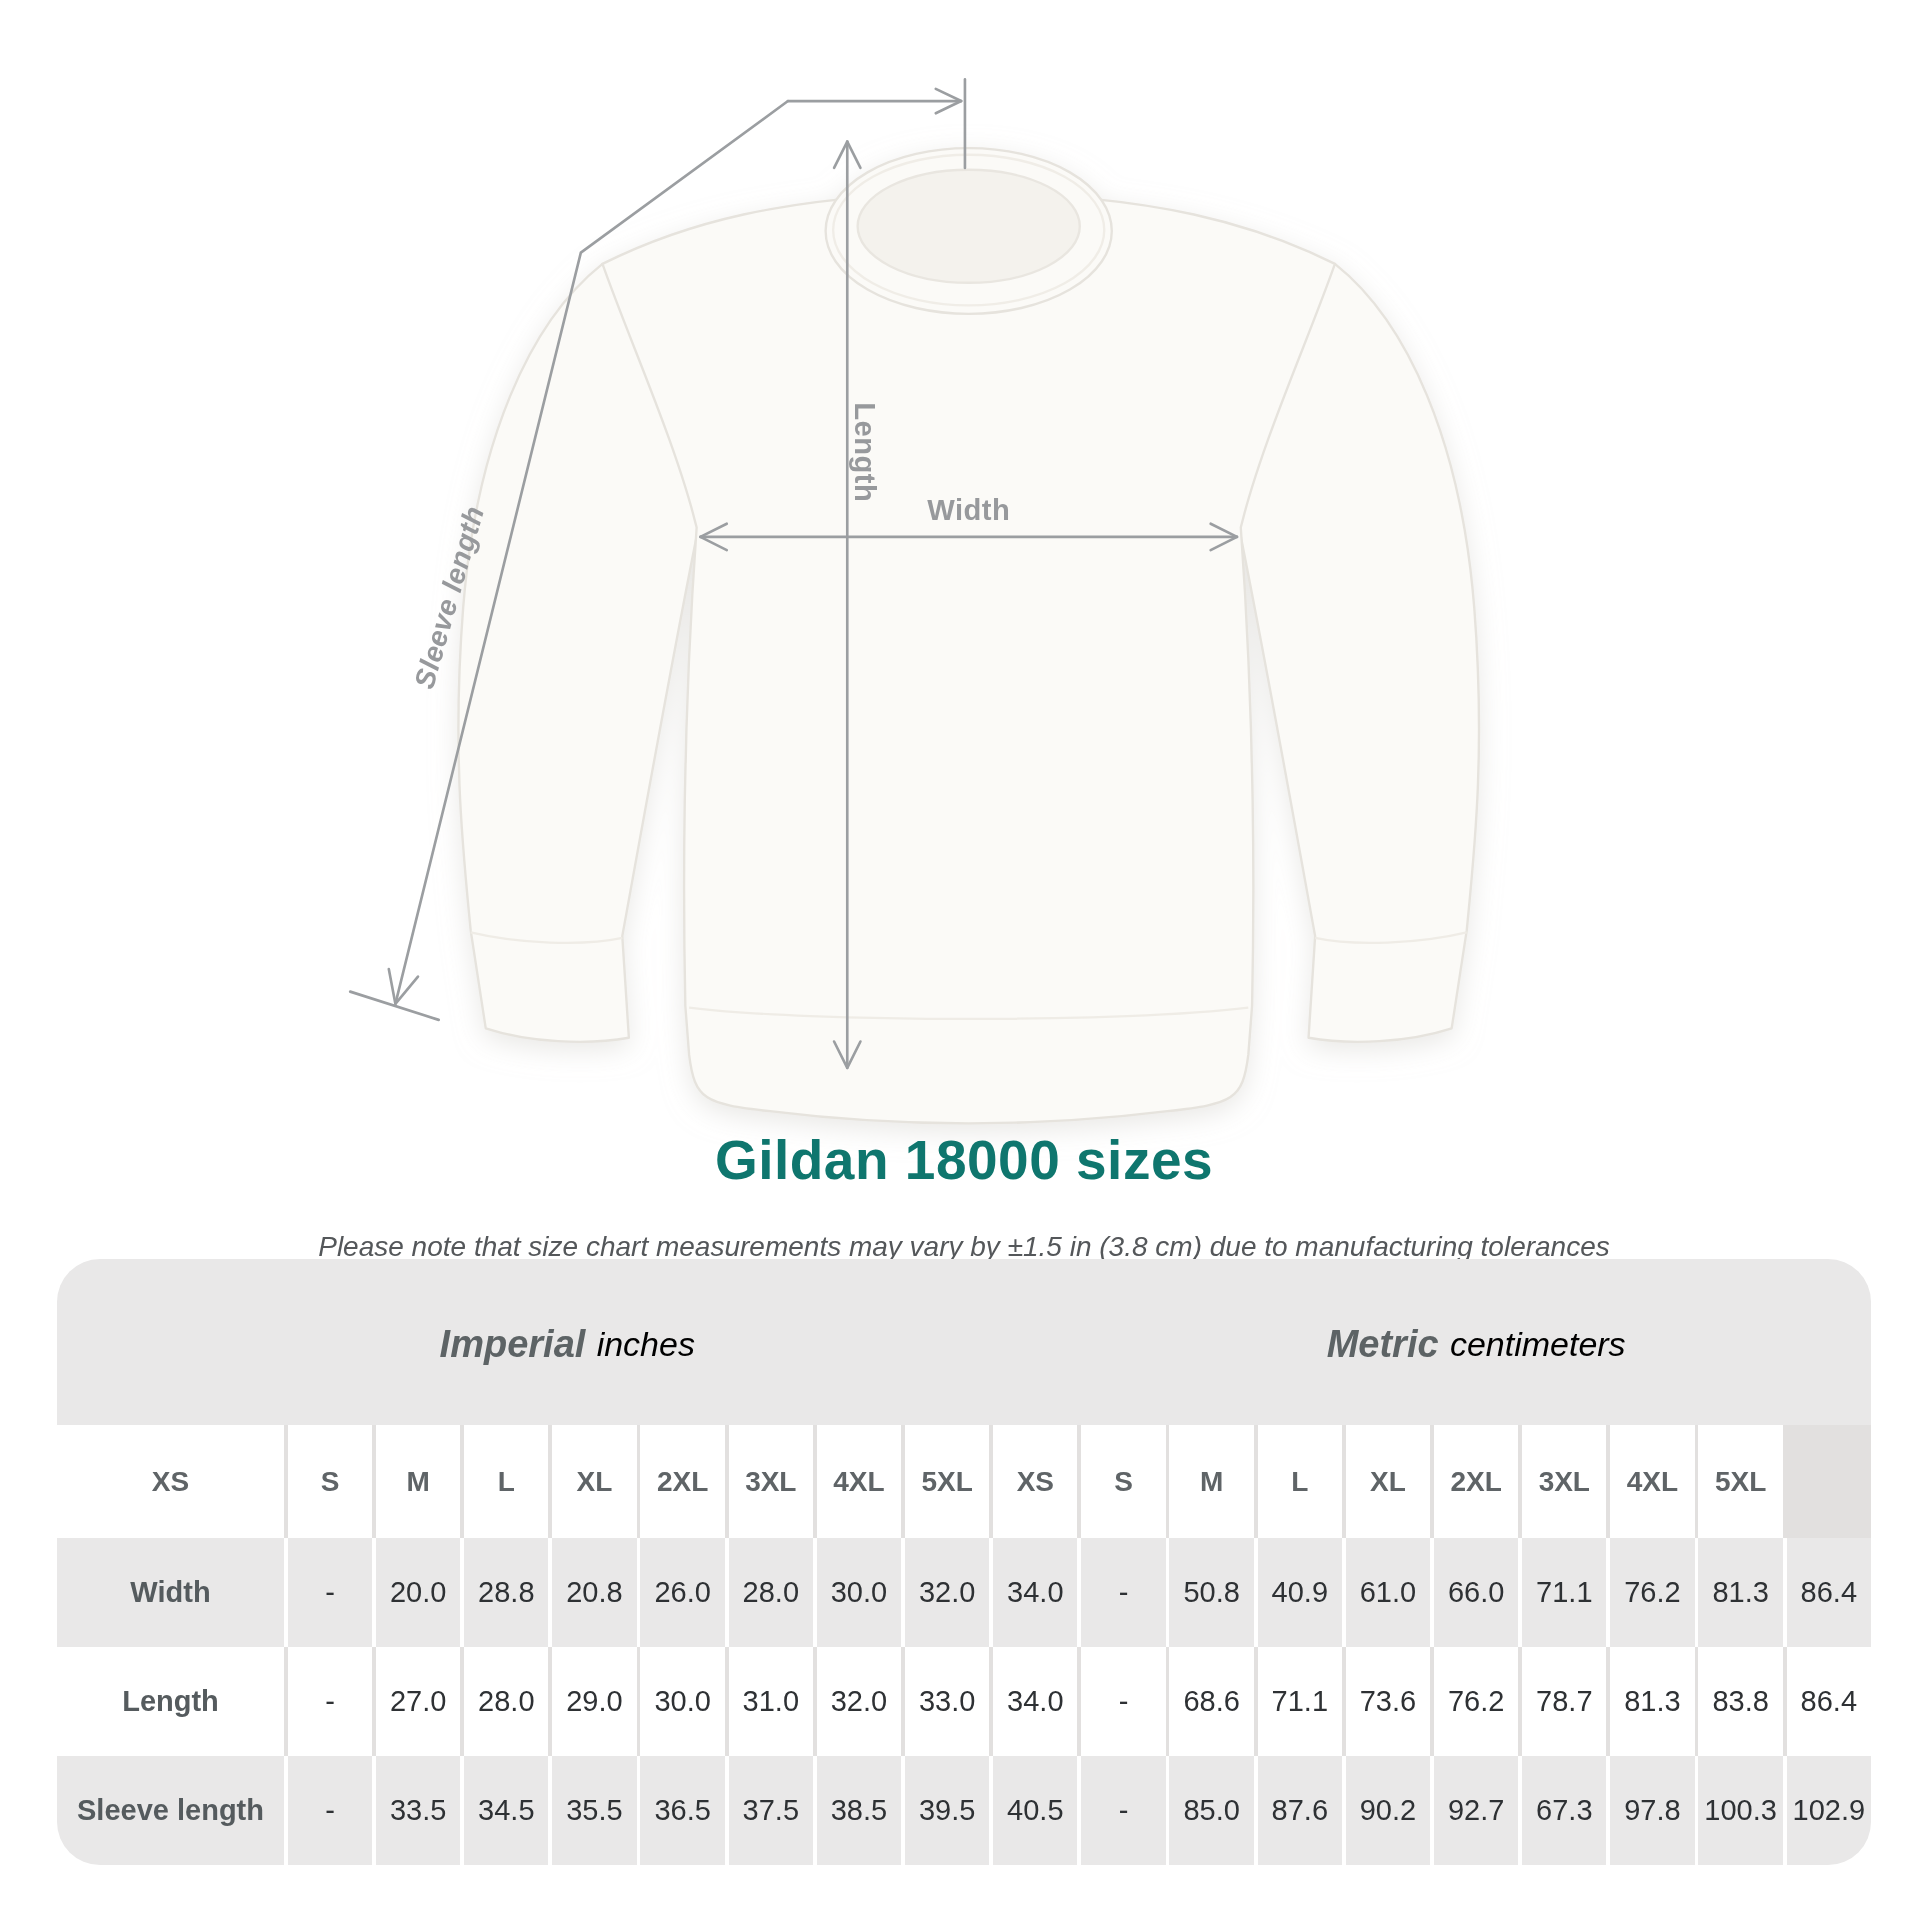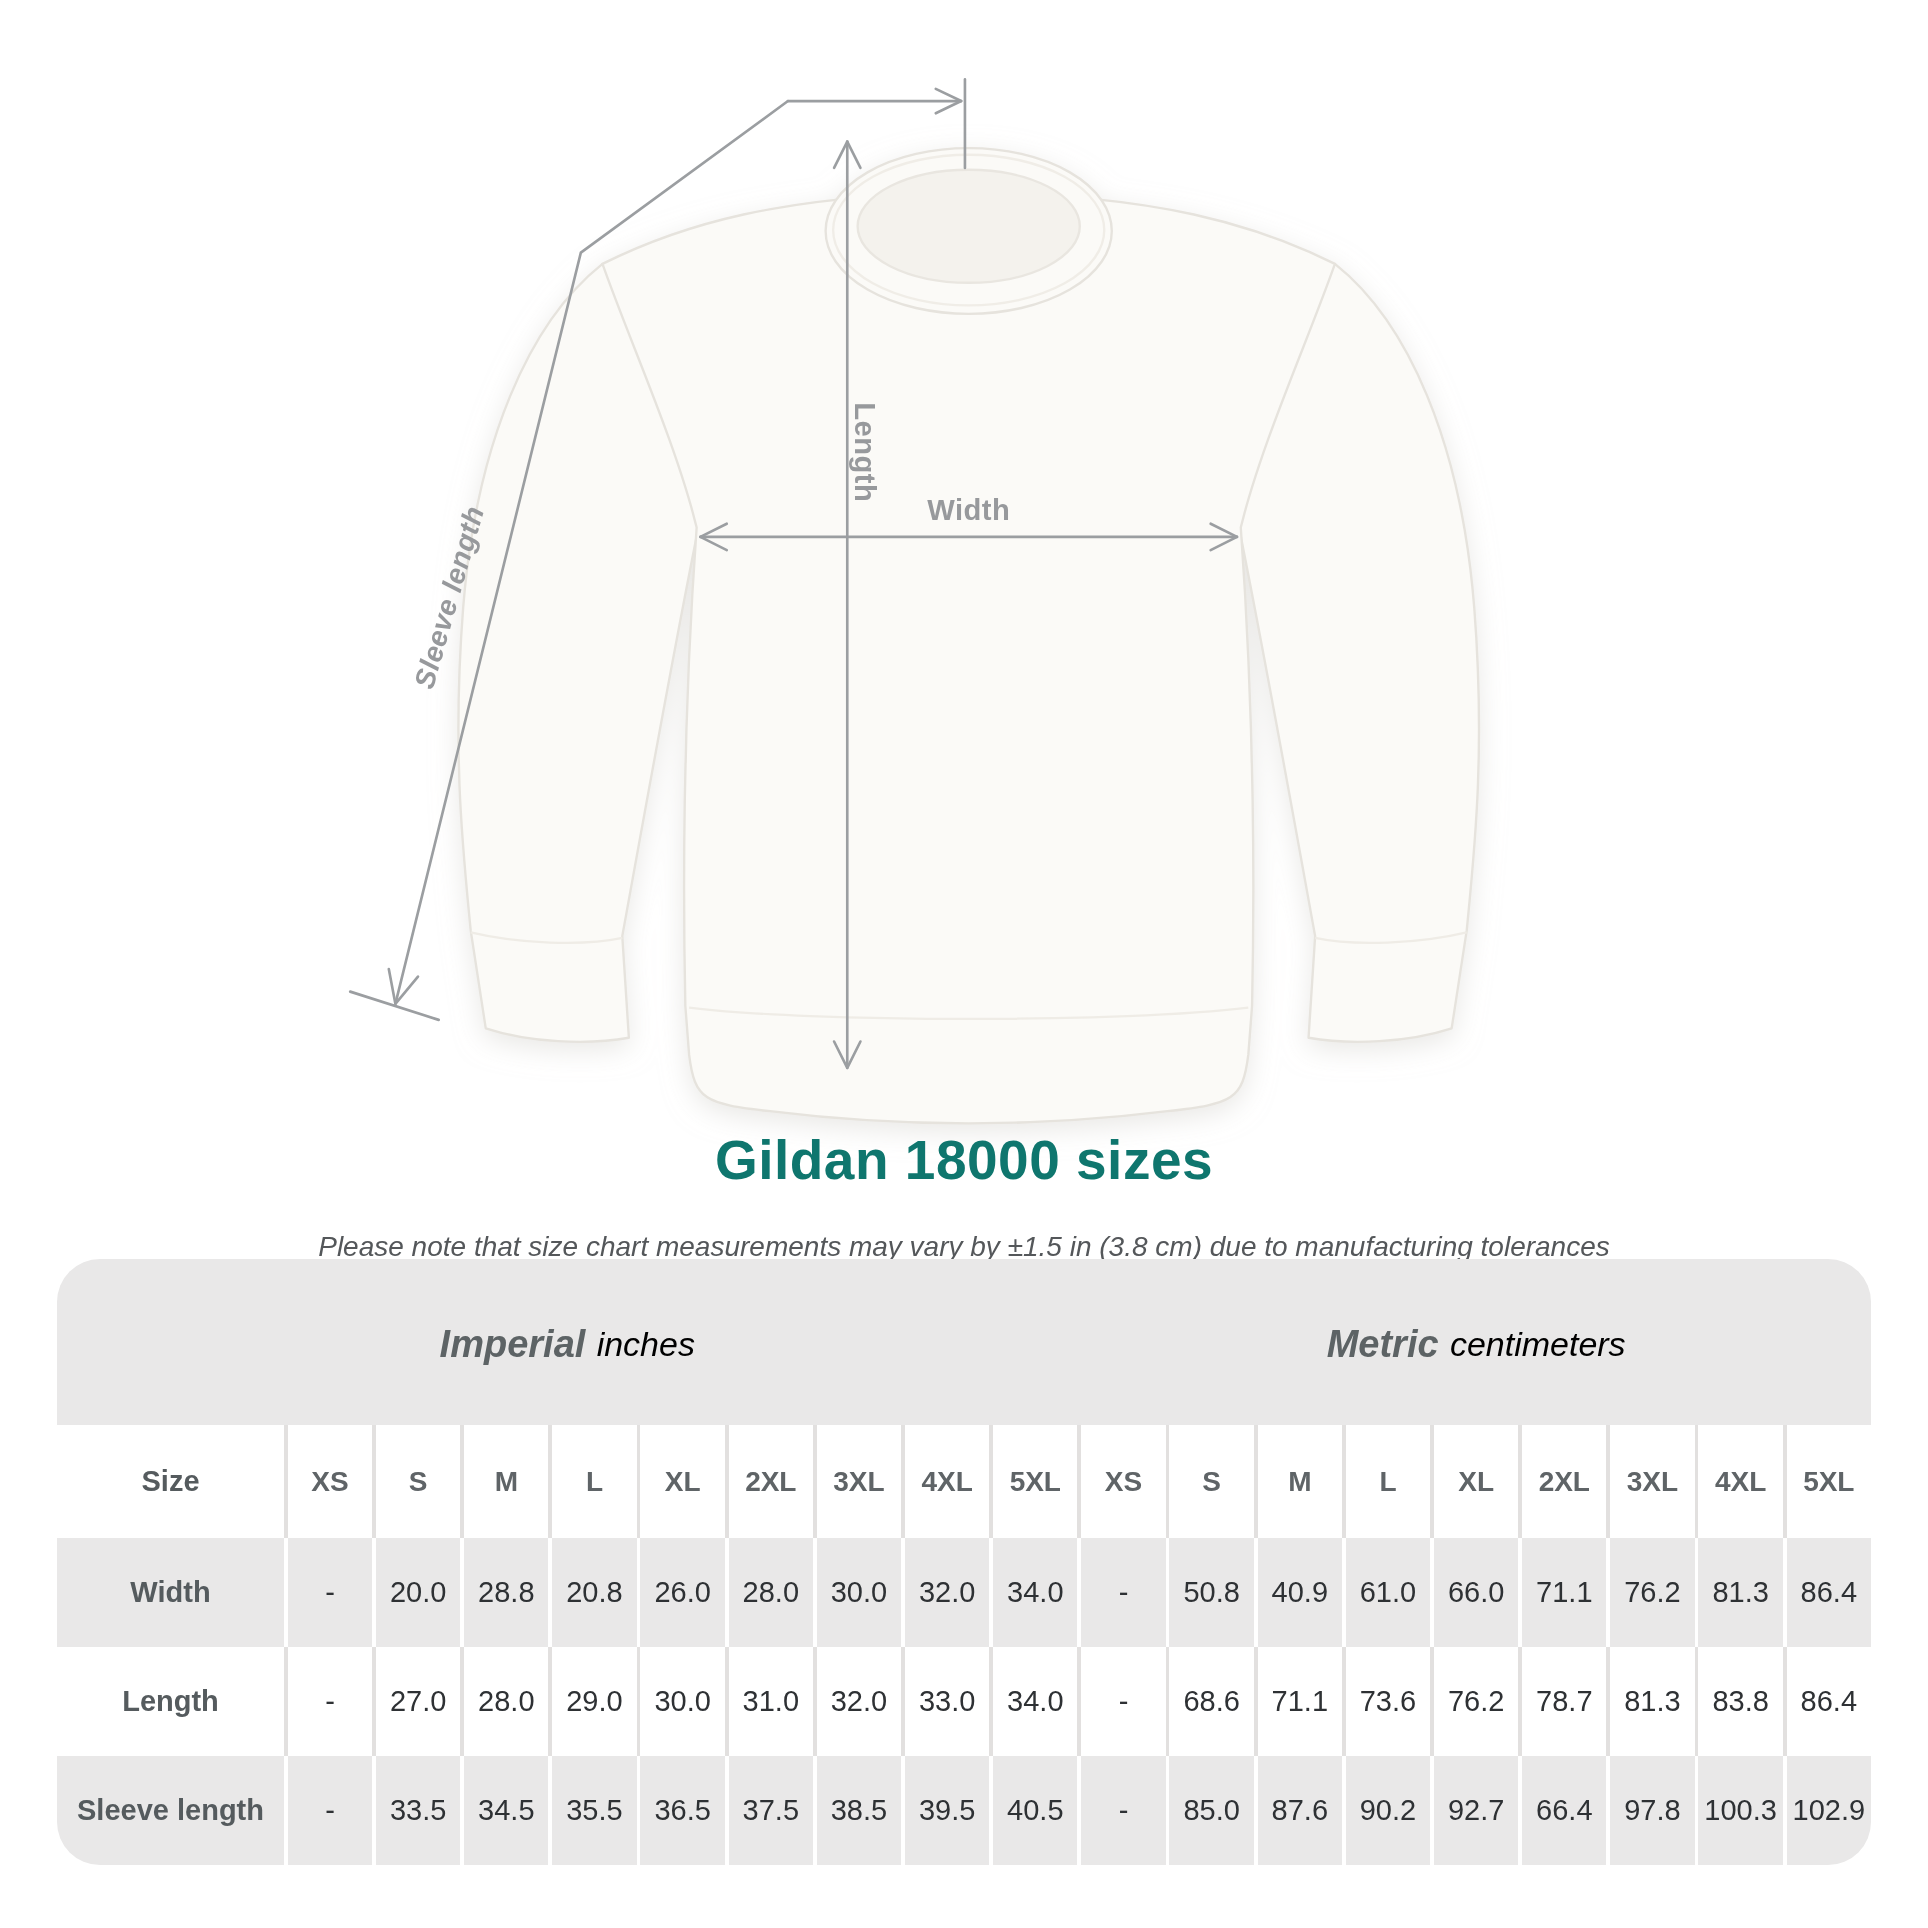--- a/index.html
+++ b/index.html
@@ -212,21 +212,20 @@
         <div class="u-label">Imperial</div>
         <div class="u-sub">inches</div>
       </div>
       <div class="unit g2">
         <div class="u-label">Metric</div>
         <div class="u-sub">centimeters</div>
       </div>
     </div>
 
     <div class="row r-head" id="row-head">
-      <div class="cell corner">Size</div>
     <div class="cell chead">XS</div>
         <div class="cell chead">S</div>
         <div class="cell chead">M</div>
         <div class="cell chead">L</div>
         <div class="cell chead">XL</div>
         <div class="cell chead">2XL</div>
         <div class="cell chead">3XL</div>
         <div class="cell chead">4XL</div>
         <div class="cell chead">5XL</div>
         <div class="cell chead">XS</div>
@@ -291,21 +290,21 @@
         <div class="cell val">36.5</div>
         <div class="cell val">37.5</div>
         <div class="cell val">38.5</div>
         <div class="cell val">39.5</div>
         <div class="cell val">40.5</div>
         <div class="cell val">-</div>
         <div class="cell val">85.0</div>
         <div class="cell val">87.6</div>
         <div class="cell val">90.2</div>
         <div class="cell val">92.7</div>
-        <div class="cell val">66.4</div>
+        <div class="cell val">67.3</div>
         <div class="cell val">97.8</div>
         <div class="cell val">100.3</div>
         <div class="cell val">102.9</div>
       </div>
 
   </div>
 </div>
 
 
 </body></html>

